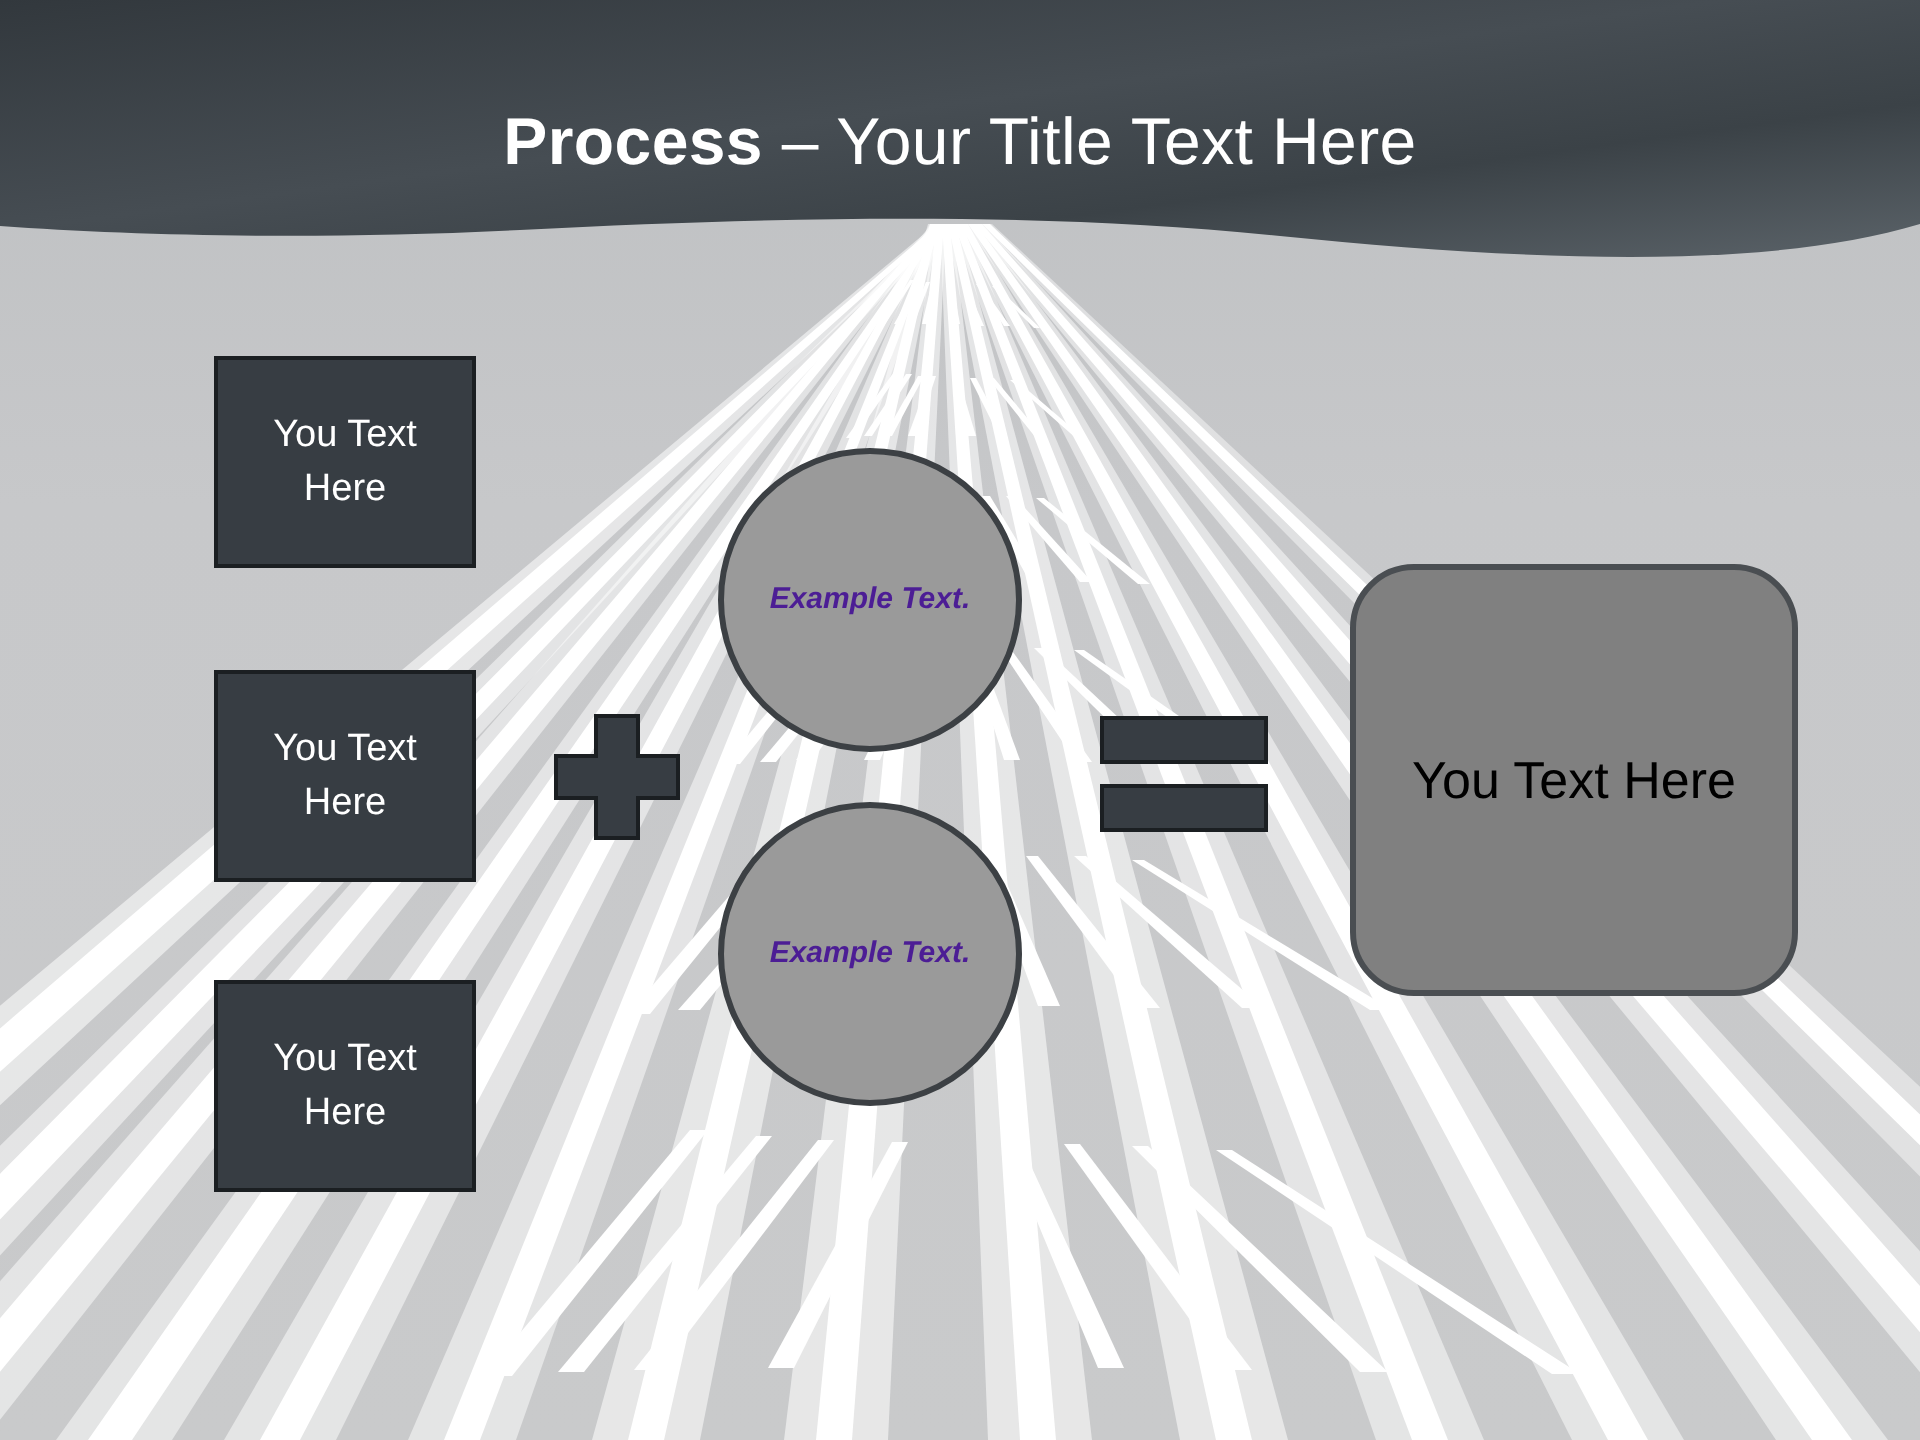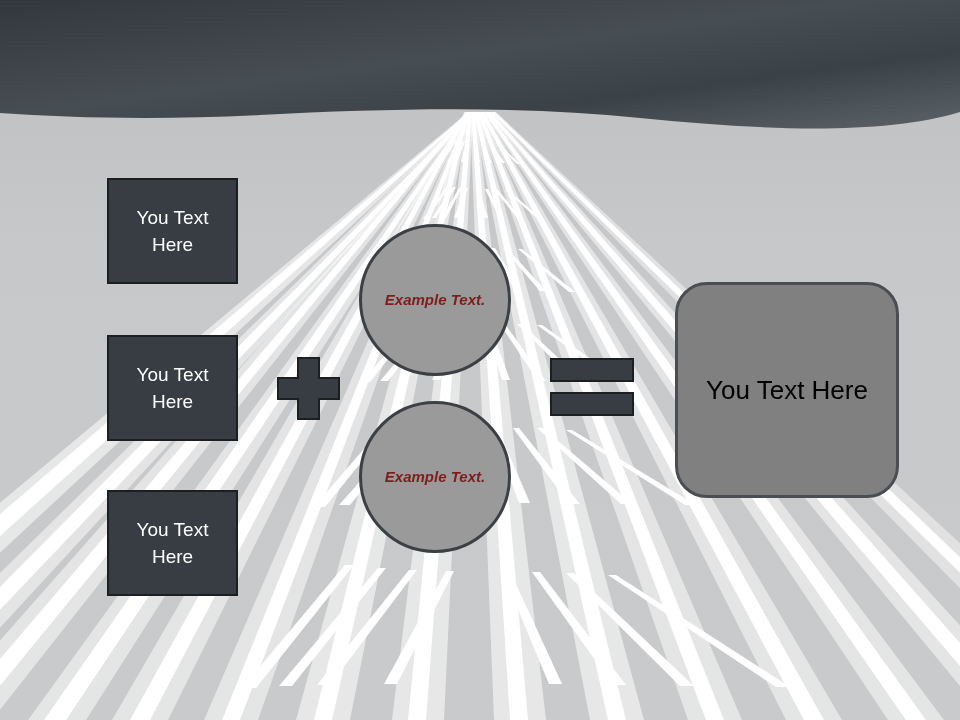--- a/index.html
+++ b/index.html
@@ -90,21 +90,21 @@
     width: 152px;
     height: 152px;
     border-radius: 50%;
     background: #9a9a9a;
     border: 3px solid #3c4044;
     box-sizing: border-box;
     display: flex;
     align-items: center;
     justify-content: center;
     text-align: center;
-    color: #7f1d1d;
+    color: #4c1d95;
     font-size: 15px;
     line-height: 24px;
     font-weight: bold;
     font-style: italic;
     padding: 0 22px;
     box-sizing: border-box;
   }
   #circle-1 { left: 359px; top: 224px; }
   #circle-2 { left: 359px; top: 401px; }
 
@@ -307,20 +307,23 @@
           <stop offset="0" stop-color="#32383d"></stop>
           <stop offset="0.45" stop-color="#464d53"></stop>
           <stop offset="0.7" stop-color="#3b4247"></stop>
           <stop offset="1" stop-color="#5b6369"></stop>
         </linearGradient>
       </defs>
       <path d="M0,0 L960,0 L960,112 C880,136 760,130 640,118 C520,106 400,108 260,115 C160,120 70,118 0,113 Z" fill="url(#hdrGrad)"></path>
     </svg>
   </div>
 
+  <div id="title-text">
+    <span class="bold">Process</span><span class="light"> – Your Title Text Here</span>
+  </div>
 
   <div class="input-box" id="input-box-1">You Text Here</div>
 
   <div class="input-box" id="input-box-2">You Text Here</div>
 
   <div class="input-box" id="input-box-3">You Text Here</div>
 
   <div id="plus-operator">
     <svg width="63" height="63" viewBox="0 0 63 63" xmlns="http://www.w3.org/2000/svg">
       <path d="M21,1 L42,1 L42,21 L62,21 L62,42 L42,42 L42,62 L21,62 L21,42 L1,42 L1,21 L21,21 Z" fill="#373d43" stroke="#1b1f22" stroke-width="2"></path>

